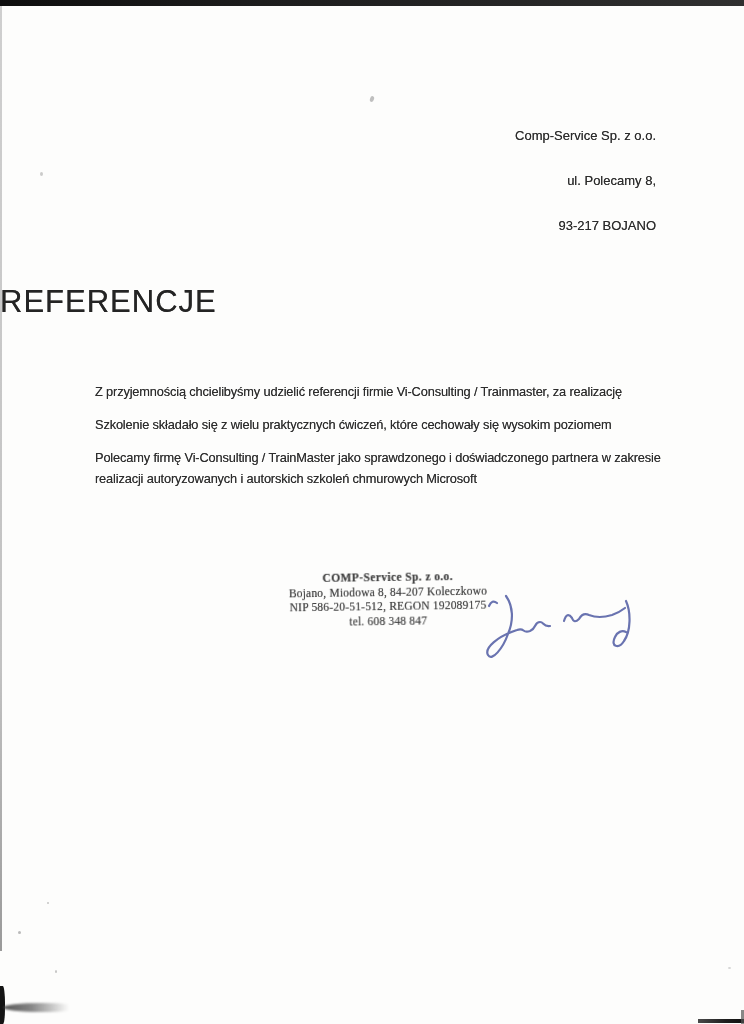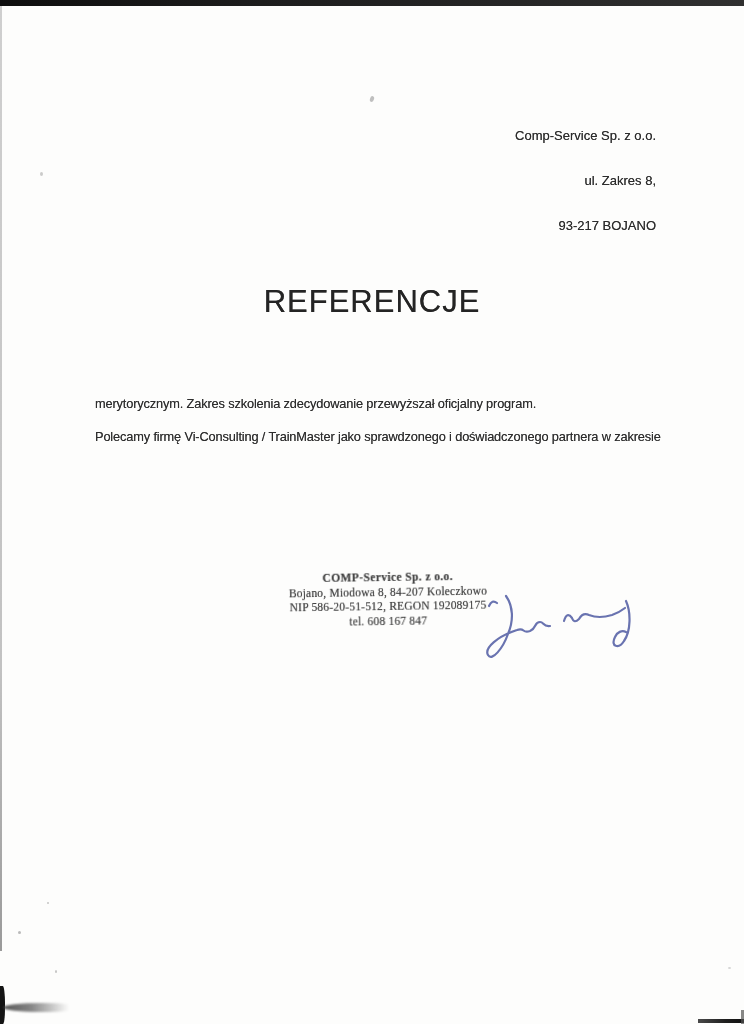--- a/index.html
+++ b/index.html
@@ -47,21 +47,21 @@
   .speck.s5 { left: 55px;  top: 970px; width: 2px; height: 3px; opacity: .5; }
   .speck.s6 { left: 728px; top: 967px; width: 3px; height: 2px; opacity: .35; }
   
   .sender {
     position: absolute; top: 128px; right: 88px; text-align: right;
     font-size: 13px; color: #2c2c2c;
     text-shadow: 0 0 0.5px rgba(44,44,44,.75);
   }
   .sender .line { height: 16px; line-height: 16px; margin-bottom: 29px; white-space: nowrap; }
   .doc-title {
-    position: absolute; top: 284px; left: 0; width: 744px; text-align: center;
+    position: absolute; top: 284px; left: 0; width: 744px; text-align: left;
     font-size: 31px; font-weight: 500; letter-spacing: 1px; color: #242424;
     text-shadow: 0 0 0.6px rgba(36,36,36,.8);
   }
   .body-text {
     position: absolute; top: 381px; left: 95px; width: 570px;
     font-size: 12.8px; letter-spacing: -0.15px; color: #2d2d2d;
     text-shadow: 0 0 0.5px rgba(45,45,45,.7);
   }
   .body-text .para { margin-bottom: 12px; }
   .body-text .pline { height: 21px; line-height: 21px; white-space: nowrap; }
@@ -94,42 +94,44 @@
   <div class="tick-bottom-right"></div>
   <div class="speck s1"></div>
   <div class="speck s2"></div>
   <div class="speck s3"></div>
   <div class="speck s4"></div>
   <div class="speck s5"></div>
   <div class="speck s6"></div>
 
   <div class="sender">
     <div class="line">Comp-Service Sp. z o.o.</div>
-    <div class="line">ul. Zakres 8,</div>
+    <div class="line">ul. Polecamy 8,</div>
     <div class="line">93-217 BOJANO</div>
   </div>
 
   <div class="doc-title">REFERENCJE</div>
 
   <div class="body-text">
     <div class="para">
+      <div class="pline">Z przyjemnością chcielibyśmy udzielić referencji firmie Vi-Consulting / Trainmaster, za realizację</div>
     </div>
     <div class="para">
-      <div class="pline">merytorycznym. Zakres szkolenia zdecydowanie przewyższał oficjalny program.</div>
+      <div class="pline">Szkolenie składało się z wielu praktycznych ćwiczeń, które cechowały się wysokim poziomem</div>
     </div>
     <div class="para">
       <div class="pline">Polecamy firmę Vi-Consulting / TrainMaster jako sprawdzonego i doświadczonego partnera w zakresie</div>
+      <div class="pline">realizacji autoryzowanych i autorskich szkoleń chmurowych Microsoft</div>
     </div>
   </div>
 
   <div class="stamp">
     <div class="sline">COMP-Service Sp. z o.o.</div>
     <div class="sline">Bojano, Miodowa 8, 84-207 Koleczkowo</div>
     <div class="sline">NIP 586-20-51-512, REGON 192089175</div>
-    <div class="sline">tel. 608 167 847</div>
+    <div class="sline">tel. 608 348 847</div>
   </div>
 
   <div class="signature-wrap">
     <svg viewBox="0 0 172 94" xmlns="http://www.w3.org/2000/svg">
       <g fill="none" stroke-width="2.2" stroke-linecap="round" stroke-linejoin="round" opacity="0.88">
         <path d="M13 20 q3 -7 8 -3" stroke="#5560a5"></path>
         <path d="M30 10 C37 20 38 34 32 48 C27 62 16 76 12 69 C8 62 22 50 41 44 C49 41 46 48 54 45 C61 42 58 36 64 36 C68 36 67 41 74 40" stroke="#5560a5"></path>
         <path d="M88 35 q3 -10 8 -3 q2 6 7 1 q4 -7 10 -4 q10 4 23 0 q8 -3 13 -7" stroke="#5560a5"></path>
         <path d="M150 15 C155 26 155 45 148 55 C143 63 134 61 139 51 C141 46 146 44 150 46" stroke="#5560a5"></path>
       </g>

